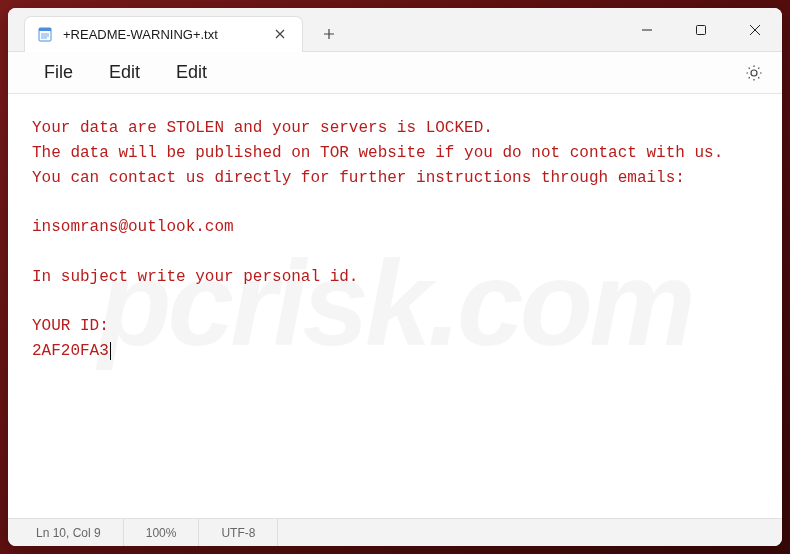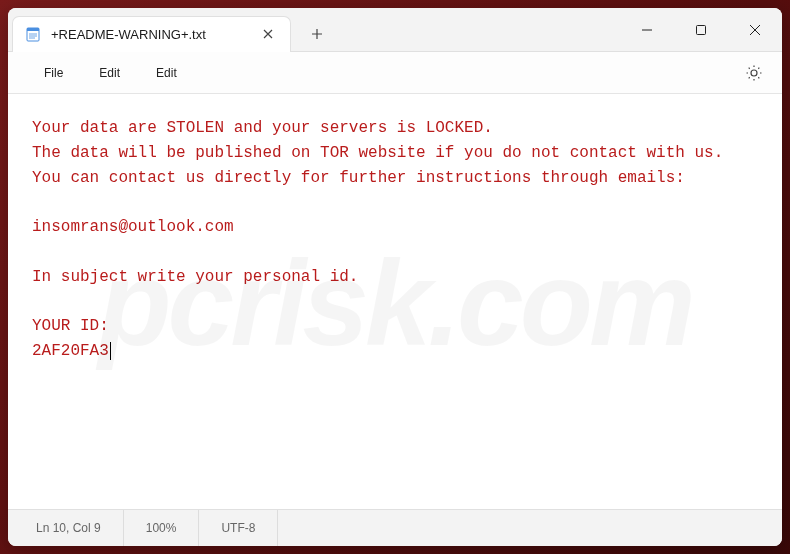--- a/index.html
+++ b/index.html
@@ -28,21 +28,21 @@
       background: #f3f3f3;
       border-bottom: 1px solid #e0e0e0;
     }
     .tab {
       display: flex;
       align-items: center;
       height: 36px;
       background: #fff;
       border-radius: 7px 7px 0 0;
       padding: 0 10px 0 12px;
-      margin-left: 4px;
+      margin-left: 16px;
       margin-top: 8px;
       border: 1px solid #e0e0e0;
       border-bottom: none;
       gap: 10px;
     }
     .notepad-icon {
       width: 16px;
       height: 16px;
       display: flex;
       align-items: center;
@@ -94,21 +94,21 @@
       height: 42px;
       display: flex;
       align-items: center;
       padding: 0 12px;
       background: #fdfdfd;
       border-bottom: 1px solid #e5e5e5;
       gap: 4px;
     }
     .menu-item {
       padding: 6px 16px;
-      font-size: 12px;
+      font-size: 18px;
       color: #222;
       border-radius: 4px;
       cursor: pointer;
     }
     .menu-item:first-child { margin-left: 8px; }
     .settings-btn {
       width: 32px;
       height: 32px;
       display: flex;
       align-items: center;
@@ -129,21 +129,21 @@
     }
     .cursor-caret {
       display: inline-block;
       width: 1px;
       height: 18px;
       background: #000;
       vertical-align: text-bottom;
       margin-left: 1px;
     }
     .statusbar {
-      height: 37px;
+      height: 28px;
       display: flex;
       align-items: center;
       background: #f3f3f3;
       border-top: 1px solid #e0e0e0;
       font-size: 12px;
       color: #666;
       padding: 0 16px;
     }
     .status-cell {
       padding: 0 22px;

